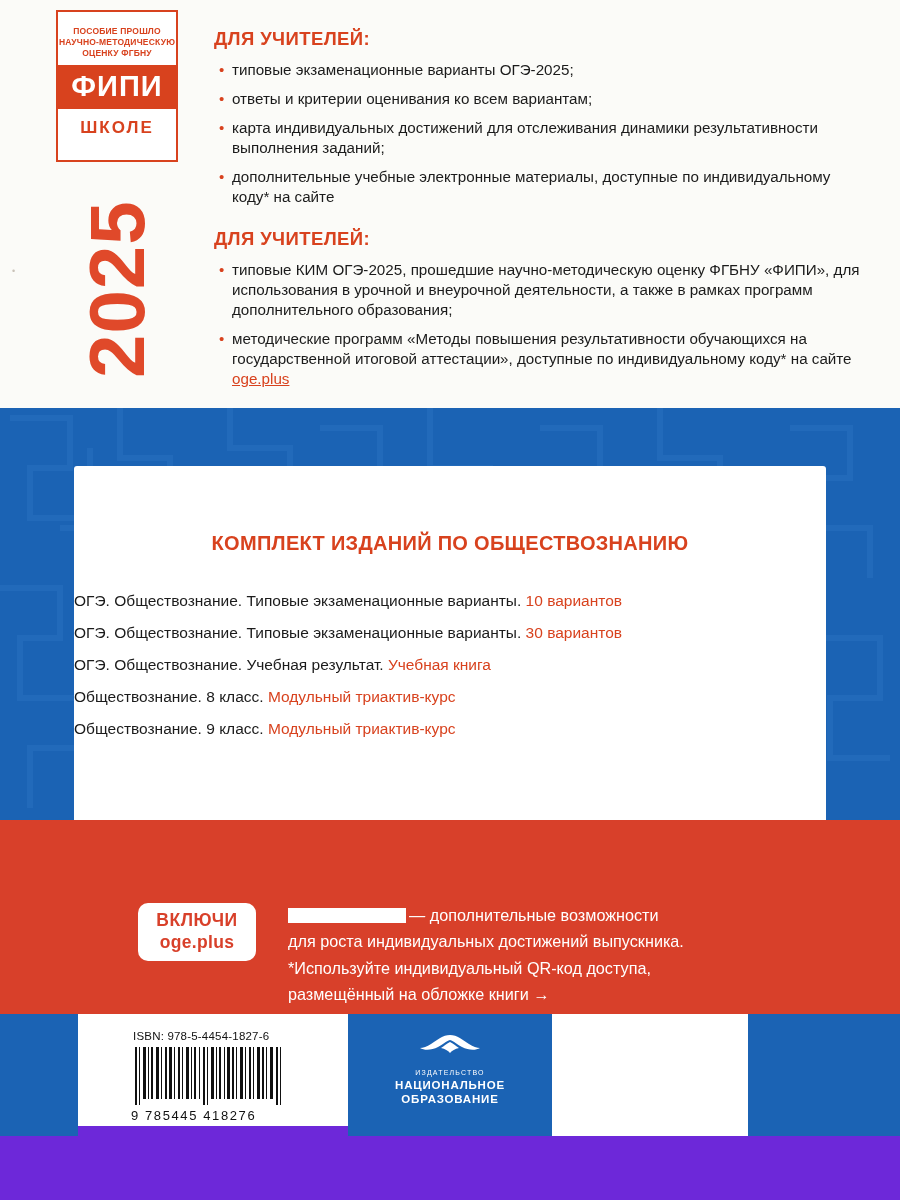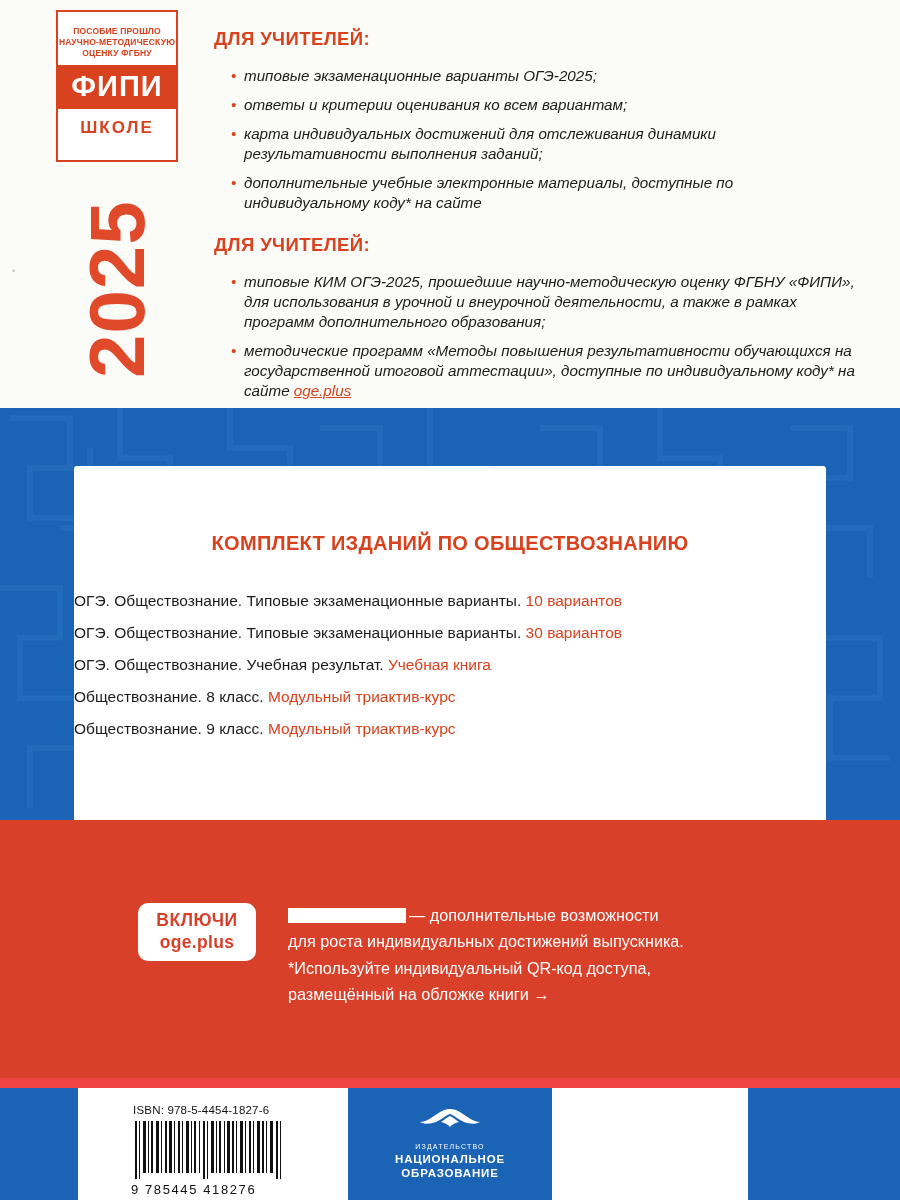--- a/index.html
+++ b/index.html
@@ -9,21 +9,21 @@
     height: 1200px;
     background: #ffffff;
     font-family: "Liberation Sans", sans-serif;
     overflow: hidden;
     position: relative;
   }
 
   .page {
     position: absolute;
     inset: 0;
-    background: #ef4444;
+    background: #6d28d9;
     padding-left: 18px;
   }
 
   
   .top-section {
     position: absolute;
     left: 0; top: 0;
     width: 900px; height: 408px;
     background: #fbfbf8;
   }
@@ -93,21 +93,21 @@
   .head-red {
     color: #d8421e;
     font-size: 18.5px;
     font-weight: bold;
     letter-spacing: 0.4px;
     margin: 0 0 10px 0;
   }
   .head-red.second { margin-top: 21px; }
   ul.bullets {
     list-style: none;
-    margin: 16px; padding: 0; font-style: italic;
+    margin: 4px; padding: 0;
   }
   ul.bullets li {
     position: relative;
     padding-left: 14px;
     margin-bottom: 9px;
     font-size: 15.2px;
     line-height: 20px;
     color: #1b1b1b;
   }
   ul.bullets li::before {
@@ -201,21 +201,21 @@
     width: 118px; height: 15px;
     background: #ffffff;
     vertical-align: -2px;
     margin-right: 3px;
   }
   .red-text .second-line { margin-top: 1px; }
 
   
   .bottom-bar {
     position: absolute;
-    left: 0; top: 1088px;
+    left: 0; top: 1014px;
     width: 900px; height: 112px;
     background: #ffffff;
   }
   .bb-blue-left {
     position: absolute;
     left: 0; top: 0;
     width: 78px; height: 122px;
     background: #1b63b4;
   }
   .bb-blue-mid {

